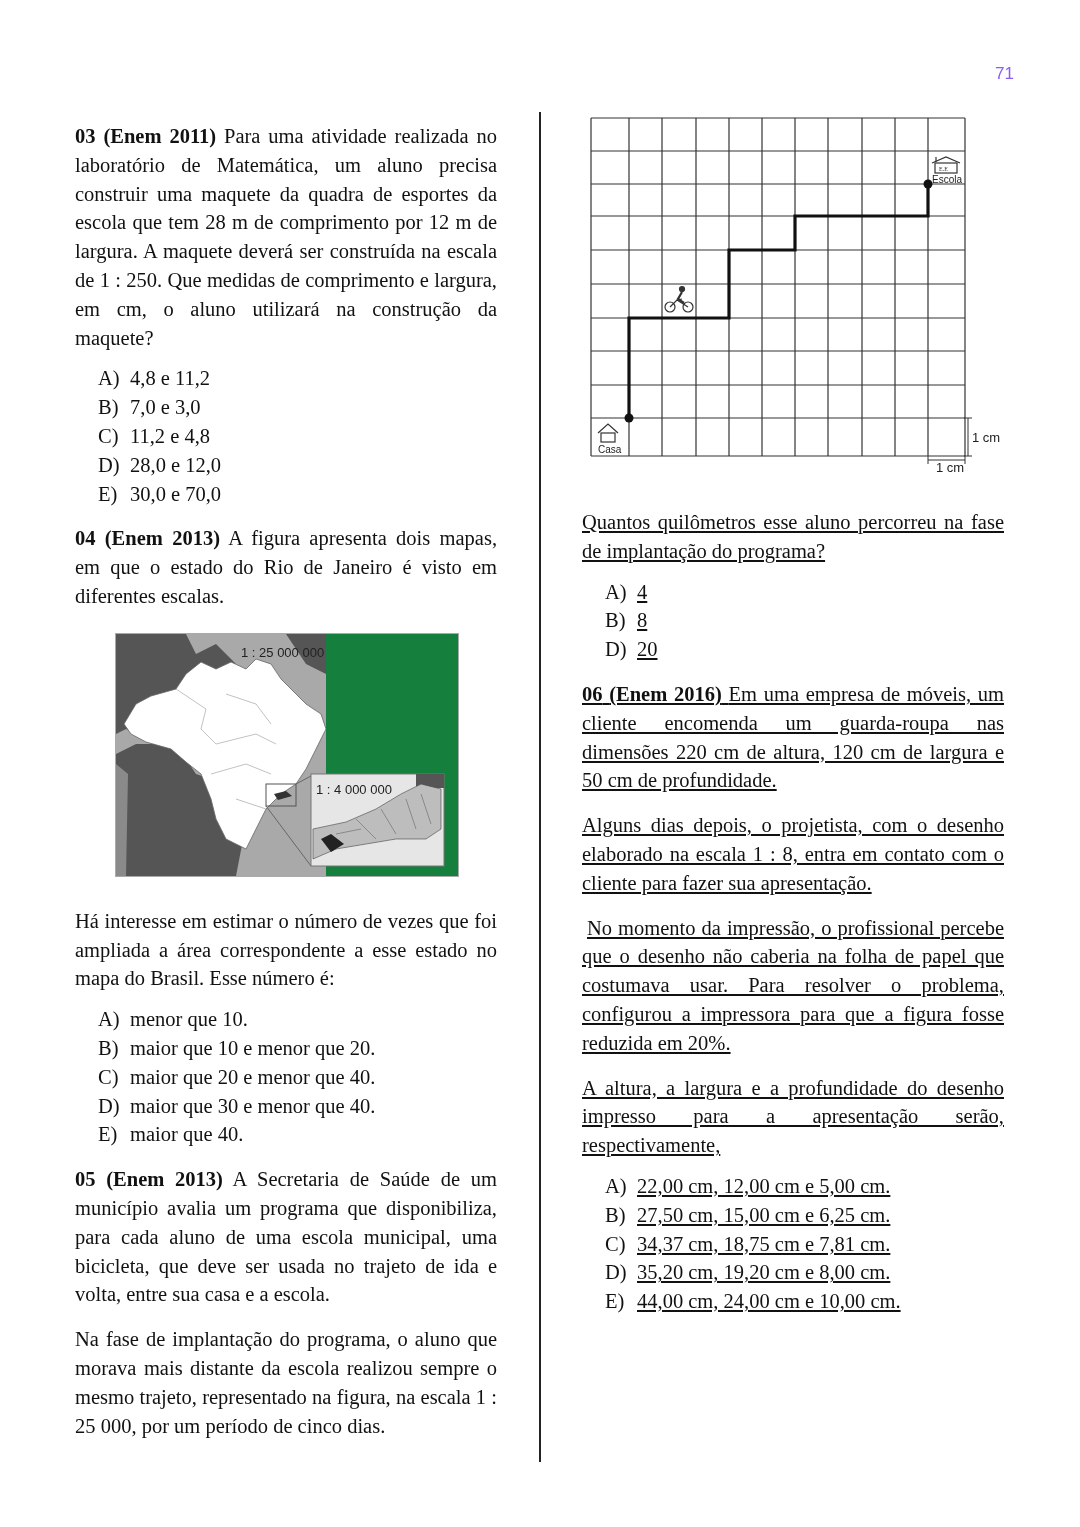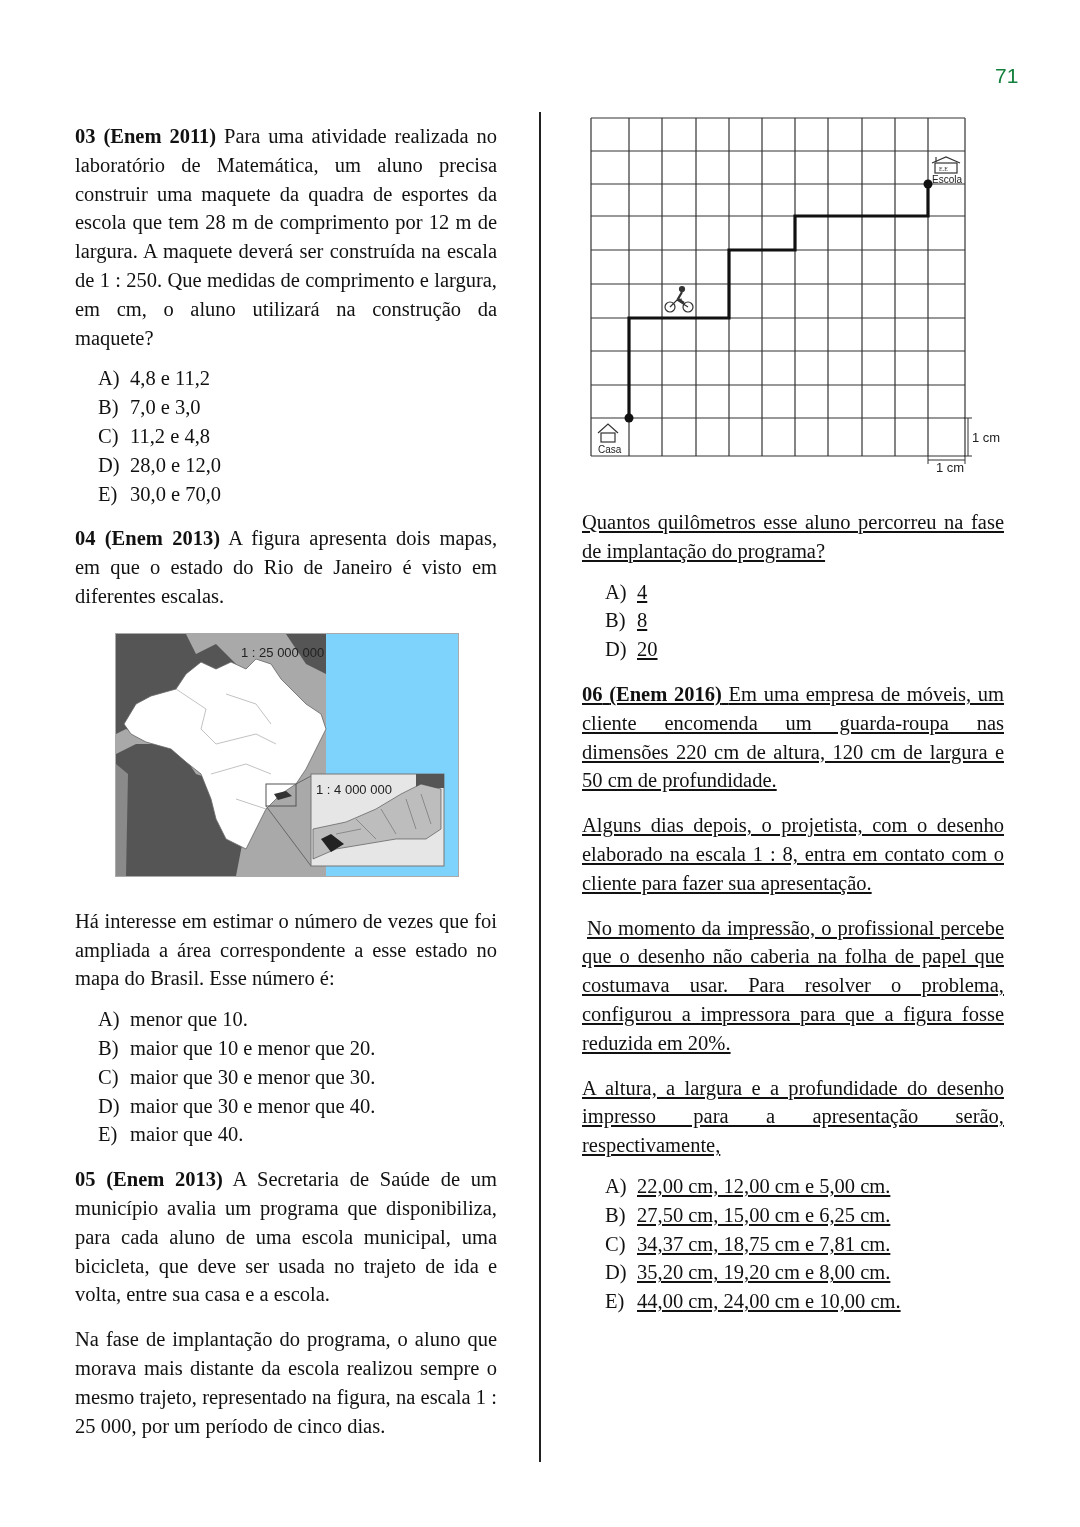--- a/index.html
+++ b/index.html
@@ -1,29 +1,29 @@
 <!DOCTYPE html>
 <html><head>
 <meta charset="utf-8">
 <style>
   html, body { margin: 0; padding: 0; background: #ffffff; }
   body { width: 1080px; height: 1527px; position: relative; overflow: hidden;
          font-family: "Liberation Serif", serif; color: #111; }
-  .page-num { position: absolute; top: 64px; left: 995px; font-family: "Liberation Sans", sans-serif; font-size: 21px; color: #15803d; }
+  .page-num { position: absolute; top: 64px; left: 995px; font-family: "Liberation Sans", sans-serif; font-size: 17px; color: #8b5cf6; }
   .col { position: absolute; font-size: 20.5px; line-height: 28.8px; }
   .col-left { left: 65px; top: 112px; width: 442px; }
   .col-right { left: 572px; top: 498px; width: 442px; text-decoration: underline; }
   .divider { position: absolute; left: 539px; top: 112px; width: 2px; height: 1350px; background: #222; }
   p { margin: 10px; text-align: justify; }
   p.gap { margin-top: 16px; }
   b { font-weight: bold; }
   ol.opts { list-style: none; margin: 12px 0 0 0; padding: 0 0 0 33px; }
   ol.opts li { line-height: 28.8px; }
   ol.opts .letter { display: inline-block; width: 32px; }
-  .figure-map { position: relative; width: 342px; height: 242px; margin: 22px 0 0 50px; border: 1px solid #aaa; background: #7dd3fc; }
+  .figure-map { position: relative; width: 342px; height: 242px; margin: 22px 0 0 50px; border: 1px solid #aaa; background: #15803d; }
   .figure-grid { position: absolute; left: 588px; top: 114px; width: 420px; height: 366px; }
   .scale-label { font-family: "Liberation Sans", sans-serif; font-size: 13px; fill: #222; }
 </style>
 </head>
 <body>
 
 <div class="page-num">71</div>
 
 <div class="divider"></div>
 
@@ -74,21 +74,21 @@
         <path d="M220,200 L245,195 M240,185 L260,205 M265,175 L280,200 M290,165 L300,195 M305,160 L315,190" stroke="#555" stroke-width="0.5" fill="none"></path>
         <text x="125" y="23" font-family="Liberation Sans, sans-serif" font-size="13" fill="#222">1 : 25 000 000</text>
         <text x="200" y="160" font-family="Liberation Sans, sans-serif" font-size="13" fill="#222">1 : 4 000 000</text>
       </svg>
     </div>
 
     <p class="gap" style="margin-top:30px">Há interesse em estimar o número de vezes que foi ampliada a área correspondente a esse estado no mapa do Brasil. Esse número é:</p>
     <ol class="opts">
       <li><span class="letter">A)</span><span>menor que 10.</span></li>
       <li><span class="letter">B)</span><span>maior que 10 e menor que 20.</span></li>
-      <li><span class="letter">C)</span><span>maior que 30 e menor que 30.</span></li>
+      <li><span class="letter">C)</span><span>maior que 20 e menor que 40.</span></li>
       <li><span class="letter">D)</span><span>maior que 30 e menor que 40.</span></li>
       <li><span class="letter">E)</span><span>maior que 40.</span></li>
     </ol>
   </section>
 
   <section>
     <p class="gap">
       <b>05</b>
       <b>(Enem 2013)</b>
       <span>A Secretaria de Saúde de um município avalia um programa que disponibiliza, para cada aluno de uma escola municipal, uma bicicleta, que deve ser usada no trajeto de ida e volta, entre sua casa e a escola.</span>

